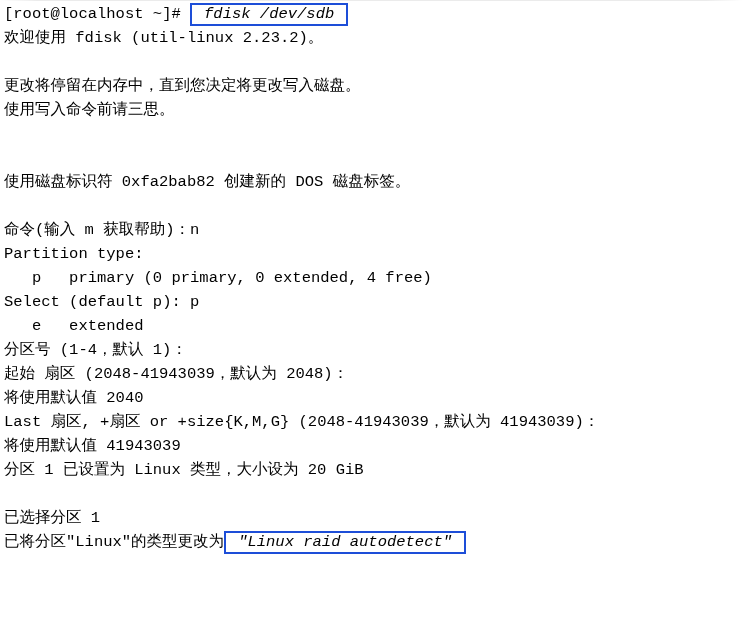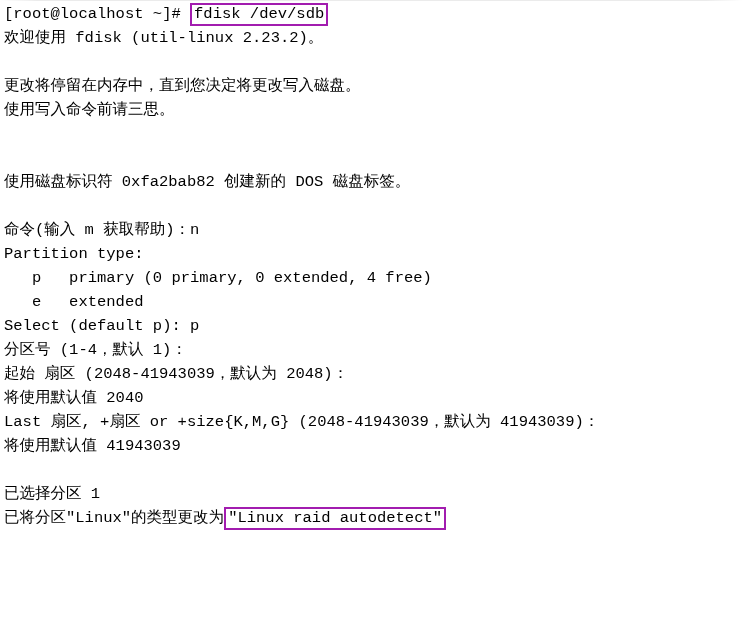--- a/index.html
+++ b/index.html
@@ -9,24 +9,25 @@
       font-size: 15.5px;
       line-height: 1.55;
       color: #000;
       background: #fff;
       width: 743px;
       box-sizing: border-box;
       position: relative;
     }
     .line { white-space: pre-wrap; word-break: break-all; }
     .hl-box {
-      border: 2px solid #a21caf;
-      padding: 0 2px;
+      border: 2px solid #1d4ed8;
+      padding: 0 12px;
       display: inline-block;
       line-height: 1.2;
+      font-style: italic;
     }
     .top-border {
       position: absolute;
       top: 0; left: 0; right: 0;
       height: 1px;
       background: linear-gradient(to right, rgba(0,0,0,0) 0%, rgba(0,0,0,0.08) 5%, rgba(0,0,0,0.08) 95%, rgba(0,0,0,0) 100%);
     }
   </style>
 </head>
 <body>
@@ -39,25 +40,26 @@
   <div class="line">&nbsp;</div>
   <div class="line">更改将停留在内存中，直到您决定将更改写入磁盘。</div>
   <div class="line">使用写入命令前请三思。</div>
   <div class="line">&nbsp;</div>
   <div class="line">&nbsp;</div>
   <div class="line">使用磁盘标识符 0xfa2bab82 创建新的 DOS 磁盘标签。</div>
   <div class="line">&nbsp;</div>
   <div class="line"><span>命令(输入 m 获取帮助)：</span><span>n</span></div>
   <div class="line">Partition type:</div>
   <div class="line">   p   primary (0 primary, 0 extended, 4 free)</div>
+  <div class="line"><span>Select (default p): </span><span>p</span></div>
   <div class="line">   e   extended</div>
-  <div class="line"><span>Select (default p): </span><span>p</span></div>
   <div class="line">分区号 (1-4，默认 1)：</div>
   <div class="line">起始 扇区 (2048-41943039，默认为 2048)：</div>
   <div class="line">将使用默认值 2040</div>
   <div class="line">Last 扇区, +扇区 or +size{K,M,G} (2048-41943039，默认为 41943039)：</div>
   <div class="line">将使用默认值 41943039</div>
+  <div class="line">分区 1 已设置为 Linux 类型，大小设为 20 GiB</div>
   <div class="line">&nbsp;</div>
   <div class="line">已选择分区 1</div>
   <div class="line"><span>已将分区"Linux"的类型更改为</span><span class="hl-box"><span>"Linux raid autodetect"</span></span></div>
   <div class="line">&nbsp;</div>
 
 </div>
 
 </body></html>

